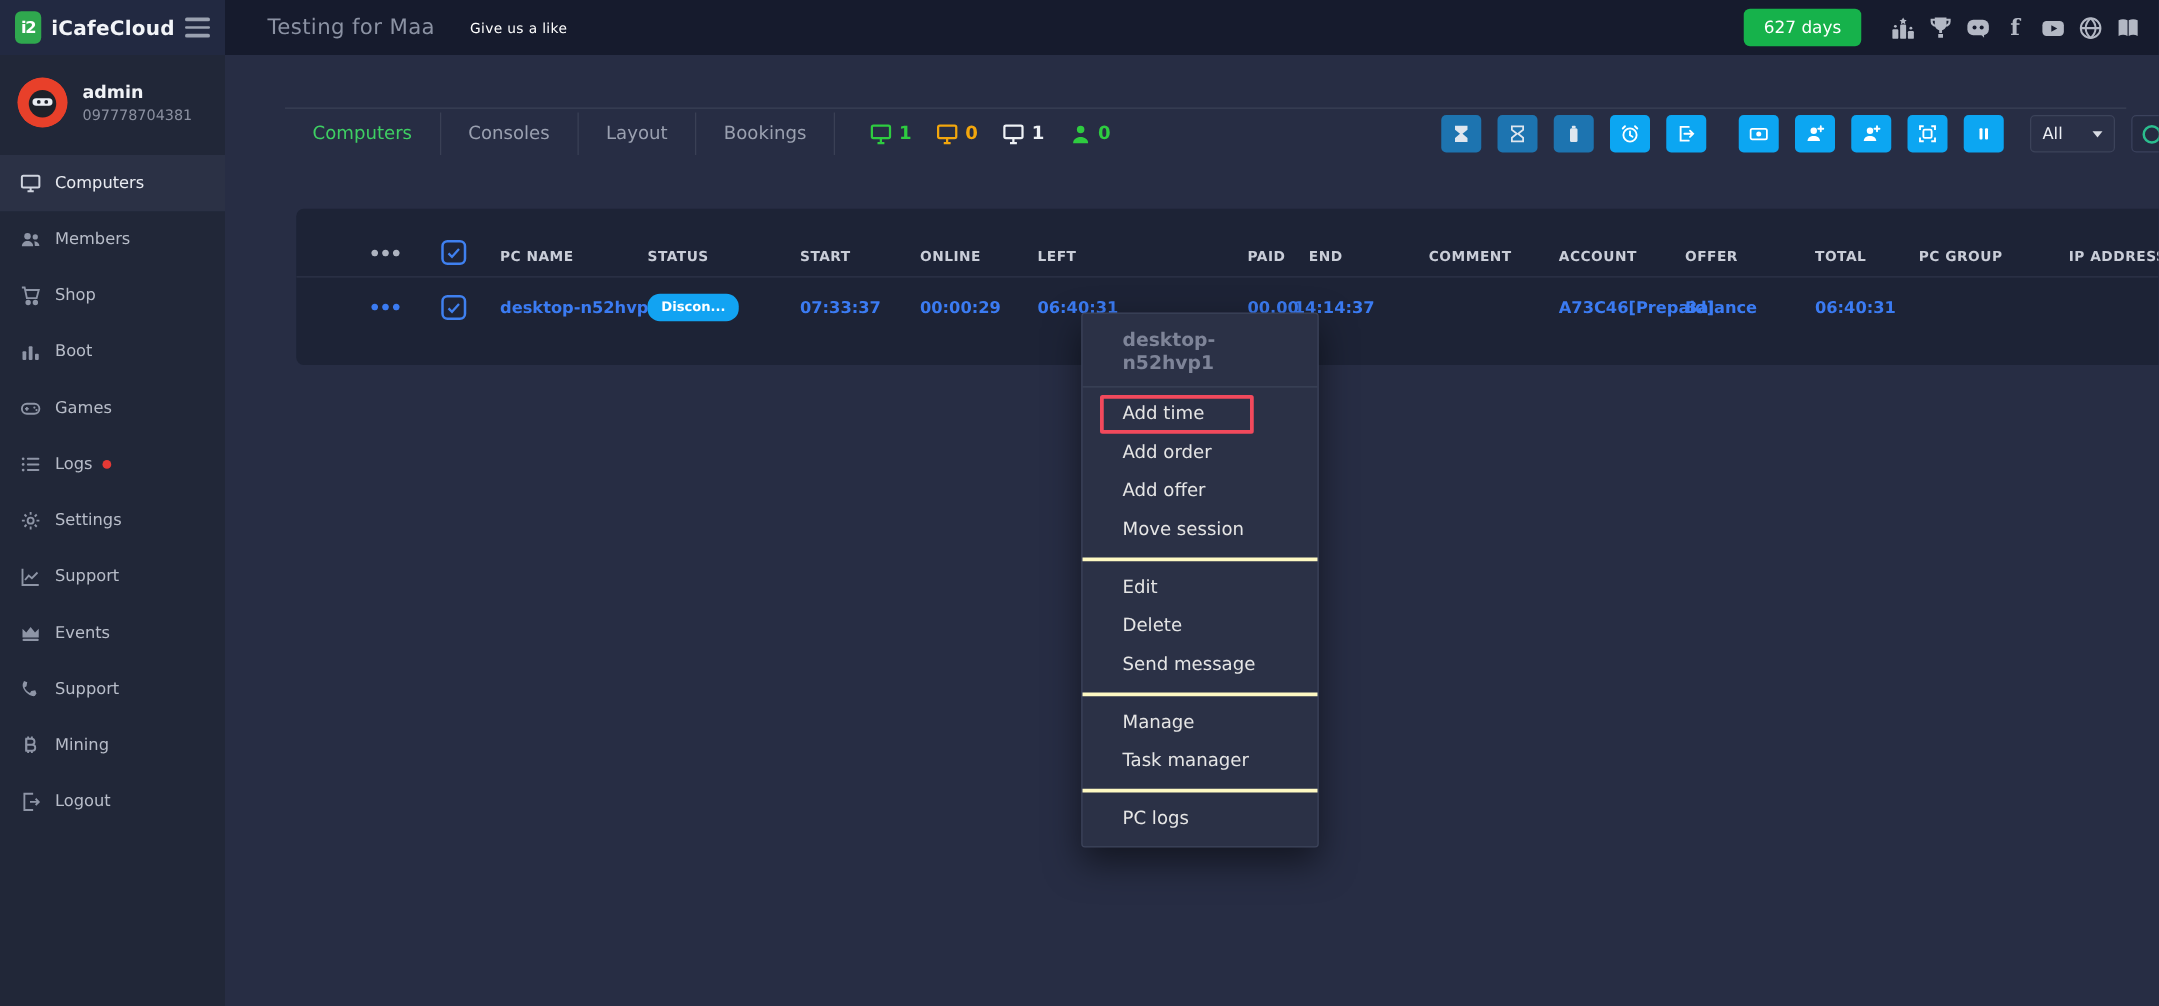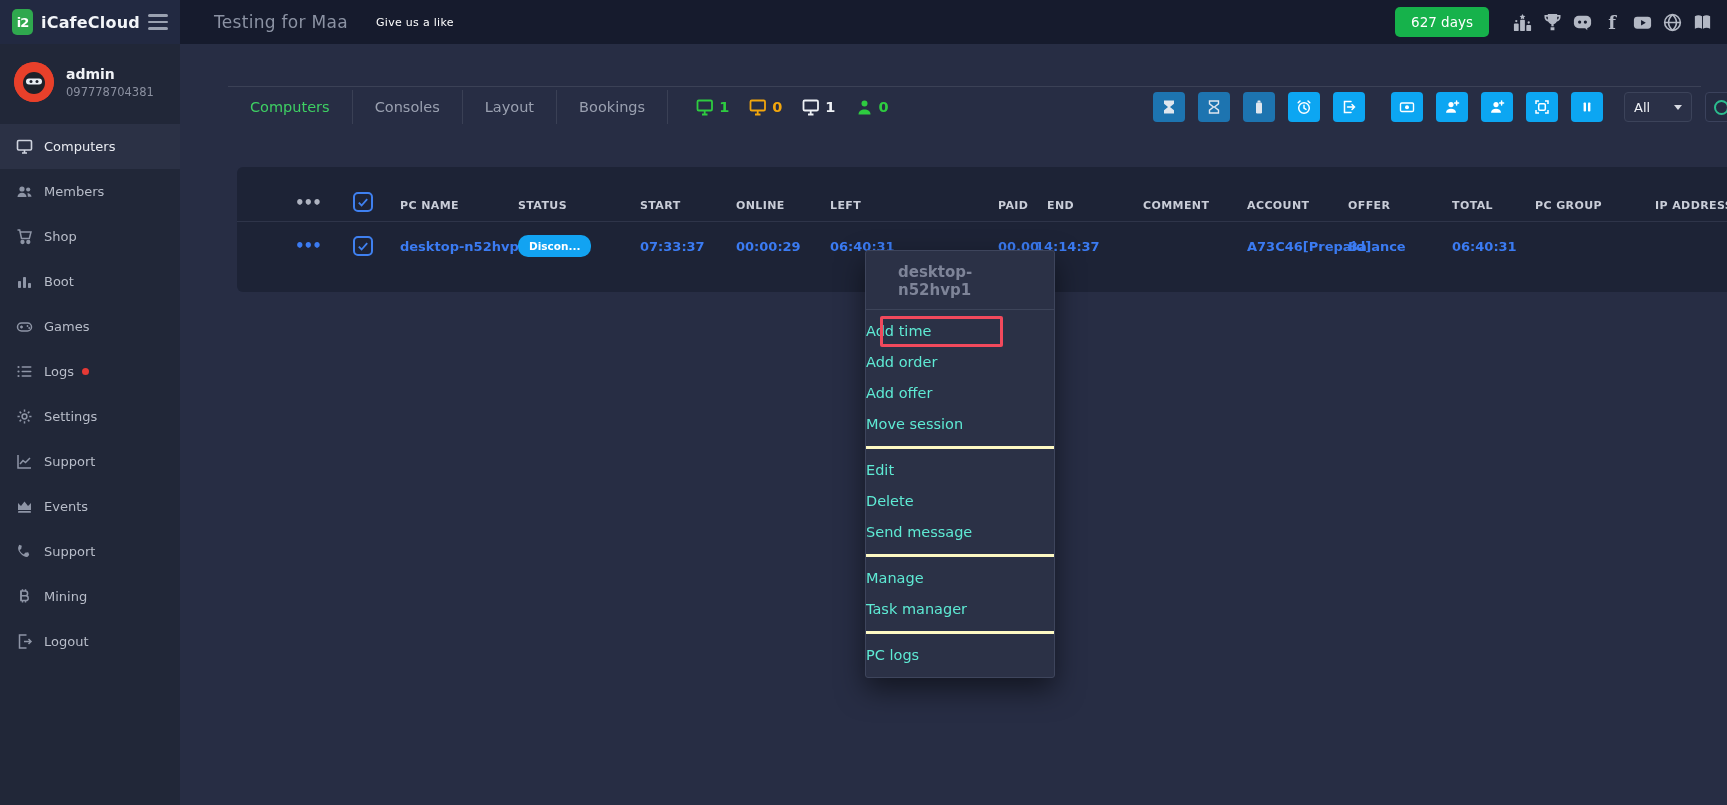--- a/index.html
+++ b/index.html
@@ -72,21 +72,21 @@
   .cbx svg { width:14px; height:14px; }
   .badge { display:inline-block; background:#12a3f2; color:#fff; font-size:10.5px; font-weight:bold; padding:5px 11px; border-radius:10px; }
   .td.end-cell { margin-left:-12px; }
 
   
   .cmenu { position:absolute; left:865px; top:250px; width:190px; background:#2b3146; border:1px solid #3e455c; border-radius:3px;
     box-shadow:0 12px 28px rgba(0,0,0,.5); z-index:50; }
   .cmenu-header { padding:12px 10px 10px 32px; color:#7e8498; font-size:15px; font-weight:bold; border-bottom:1px solid #3d4459; }
   .cgroup { padding:6px 0; }
   .cgroup + .cgroup { border-top:3px solid #fef9c3; }
-  .citem { position:relative; height:31px; line-height:31px; color:#5eead4; font-size:14.5px; cursor:pointer; white-space:nowrap; }
+  .citem { position:relative; height:31px; line-height:31px; padding-left:32px; color:#e5e5e5; font-size:14.5px; cursor:pointer; white-space:nowrap; }
   .red-box { position:absolute; left:14px; top:0px; width:123px; height:31px; border:3px solid #f2495c; border-radius:2px; pointer-events:none; }
 </style>
 </head>
 <body>
 
 <div class="topbar">
   <div class="logo-block">
     <div class="logo-mark">i2</div>
     <div class="logo-text">iCafeCloud</div>
     <div class="burger">

